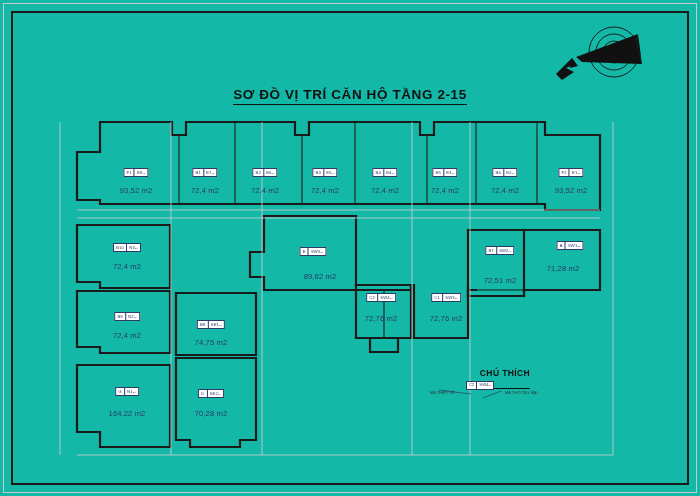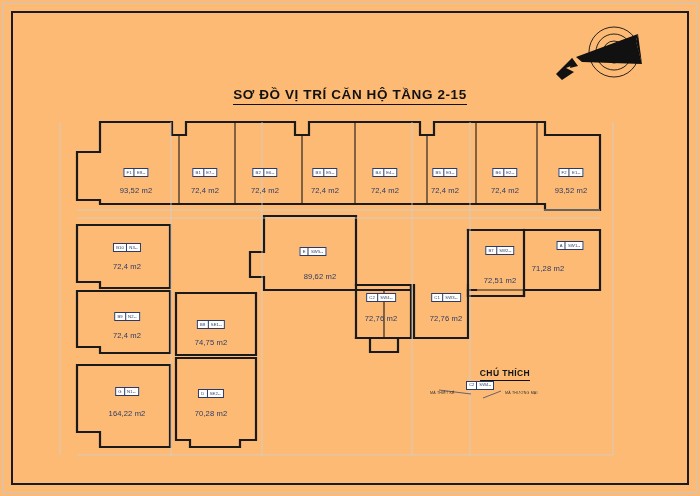--- a/index.html
+++ b/index.html
@@ -8,21 +8,21 @@
     padding: 0;
     background: #ffffff;
   }
   body {
     font-family: "Liberation Sans", sans-serif;
   }
   #page {
     position: relative;
     width: 700px;
     height: 496px;
-    background: #fdba74;
+    background: #14b8a6;
     overflow: hidden;
   }
   
   .outer-frame {
     position: absolute;
     left: 3px;
     top: 3px;
     width: 694px;
     height: 490px;
     border: 1px solid #c8c8c8;
@@ -67,21 +67,21 @@
     width: 150px;
     text-align: center;
   }
   .legend-title {
     display: inline-block;
     font-size: 8.5px;
     font-weight: bold;
     letter-spacing: 0.4px;
     color: #111111;
     border-bottom: 1px solid #111111;
-    padding-bottom: 2px;
+    padding-bottom: 10px;
   }
   .legend-left-label,
   .legend-right-label {
     position: absolute;
     font-size: 3.6px;
     color: #333333;
     letter-spacing: 0.2px;
     white-space: nowrap;
   }
   .legend-left-label { left: 430px; top: 391px; }
@@ -314,21 +314,21 @@
       <div class="unit-area" style="left: 446px; top: 314px;">72,76 m2</div>
       <div class="unit-tag" style="left: 500px; top: 246px;">
         <span class="code-a">B7</span>
         <span class="code-b">SW2--</span>
       </div>
       <div class="unit-area" style="left: 500px; top: 276px;">72,51 m2</div>
       <div class="unit-tag" style="left: 570px; top: 241px;">
         <span class="code-a">A</span>
         <span class="code-b">SW1--</span>
       </div>
-      <div class="unit-area" style="left: 548px; top: 264px; text-align: right;">71,28 m2</div>
+      <div class="unit-area" style="left: 563px; top: 264px; text-align: right;">71,28 m2</div>
     </div>
 
   <div class="legend-title-wrap">
     <span class="legend-title">CHÚ THÍCH</span>
   </div>
 
   <svg width="160" height="30" style="position:absolute;left:425px;top:378px;" xmlns="http://www.w3.org/2000/svg">
     <path d="M 14 12 L 46 16 M 58 20 L 76 13" fill="none" stroke="#2b3a67" stroke-width="0.7"></path>
   </svg>
 

